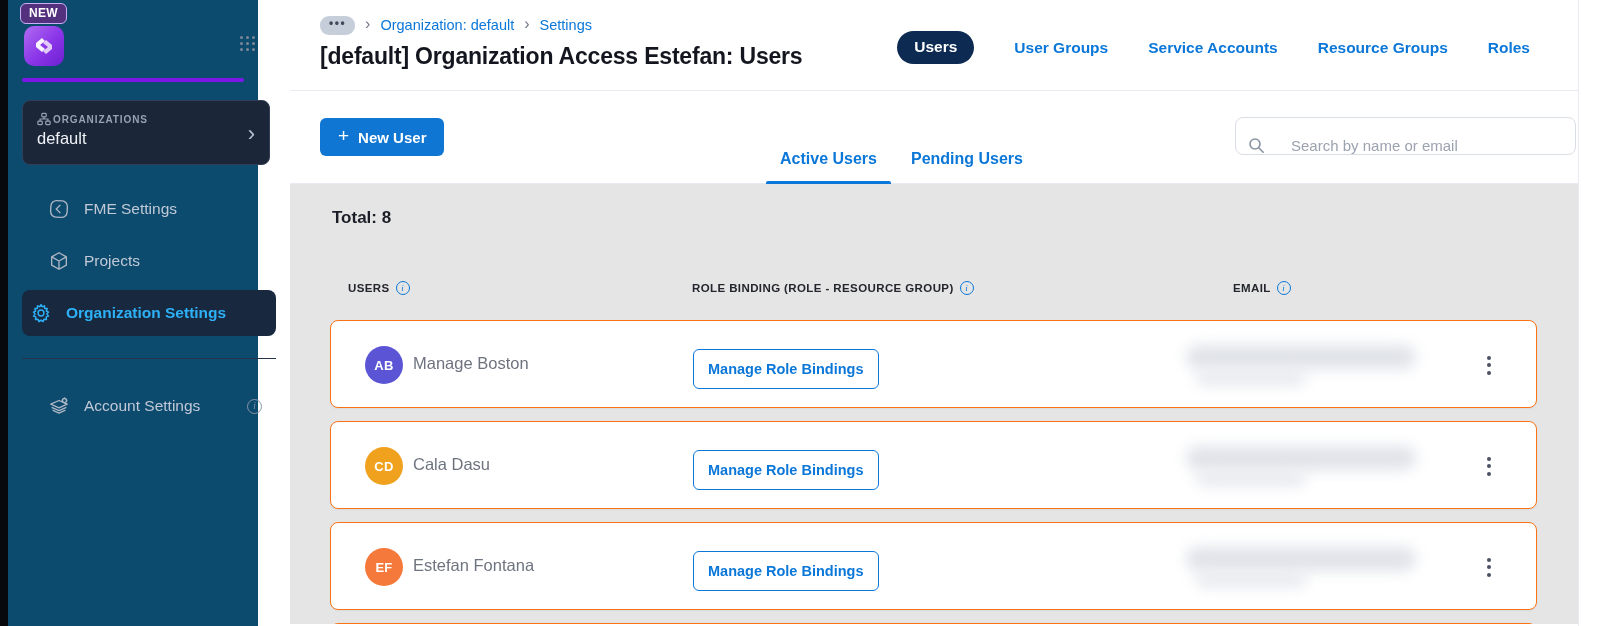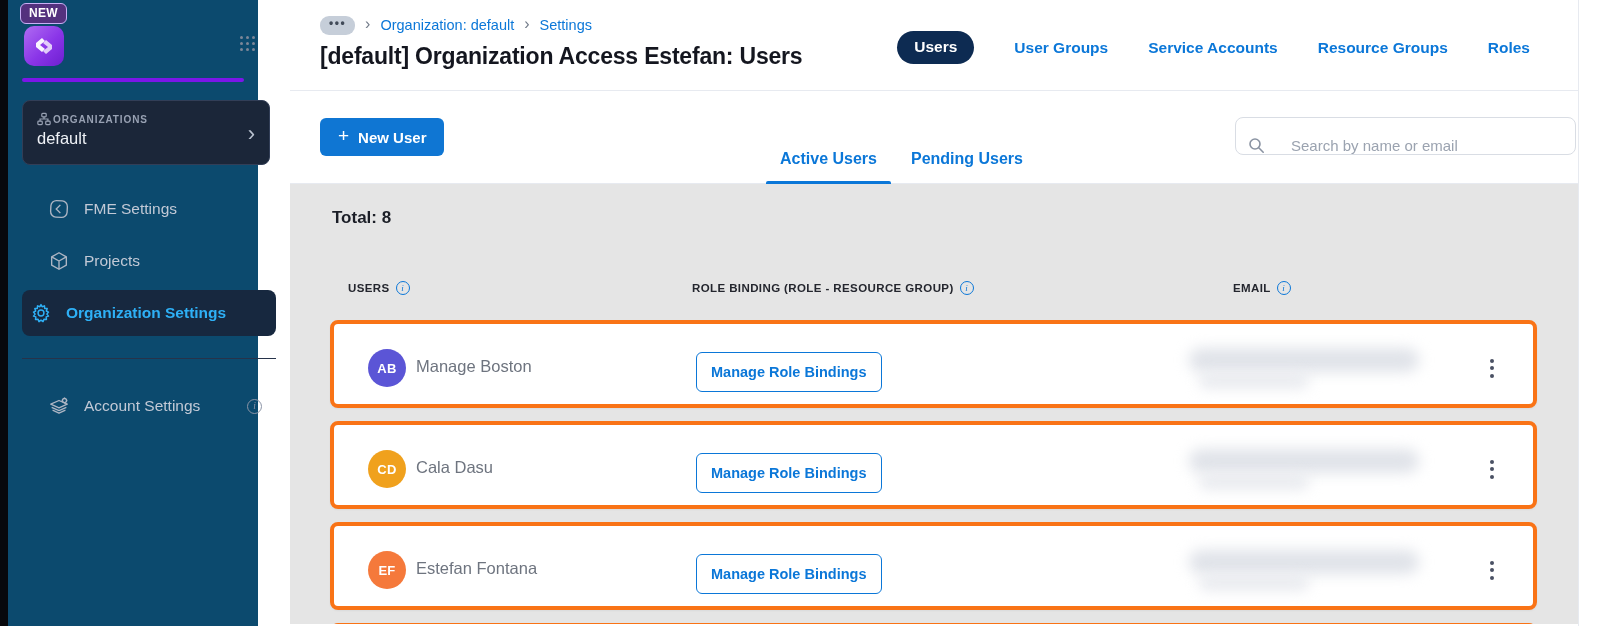--- a/index.html
+++ b/index.html
@@ -78,21 +78,21 @@
     border-radius:8px; display:flex; align-items:center; gap:10px; padding:0 13px; cursor:pointer; }
   .sort-label { font-size:14.5px; font-weight:600; color:#1f242e; flex:1; }
 
   .col-headers { position:absolute; top:97px; left:40px; right:41px; height:16px; }
   .col { position:absolute; display:flex; align-items:center; gap:6px; font-size:11.5px; font-weight:700; color:#24262e; letter-spacing:.4px; }
   .col.users { left:18px; } .col.role { left:362px; } .col.email { left:873px;margin-left:30px; }
   .info-i { width:14px; height:14px; border:1.2px solid #0b77d8; border-radius:50%; color:#0b77d8; font-size:9px; font-style:italic;
     font-family:"Liberation Serif",serif; display:flex; align-items:center; justify-content:center; font-weight:400; cursor:pointer; }
 
   .rows { position:absolute; top:136px; left:40px; width:1207px; }
-  .user-card { position:relative; height:88px; background:#fff; border:4px solid #f97316; border-radius:8px; margin-bottom:13px;
+  .user-card { position:relative; height:88px; background:#fff; border:1px solid #f97316; border-radius:8px; margin-bottom:13px;
     box-shadow:0 1px 2px rgba(20,30,60,.05); }
   .avatar { position:absolute; left:34px; top:25px; width:38px; height:38px; border-radius:50%; color:#fff; font-size:13px;
     font-weight:700; display:flex; align-items:center; justify-content:center; letter-spacing:.3px; }
   .user-name { position:absolute; left:82px; top:33px; font-size:16.5px; color:#6e747f; }
   .manage-btn { position:absolute; left:362px; top:28px; height:40px; background:#fff; border:1px solid #0b77d8; color:#0b77d8;
     border-radius:6px; font-size:14.5px; font-weight:600; padding:0 14px; cursor:pointer; font-family:inherit; }
   .email-blur { position:absolute; left:845px; top:20px; width:250px; height:48px; }
   .email-blur .b1 { position:absolute; left:10px; top:4px; width:230px; height:24px; background:#e0e3e9; border-radius:12px; filter:blur(7px); }
   .email-blur .b2 { position:absolute; left:20px; top:30px; width:110px; height:14px; background:#e6e8ed; border-radius:7px; filter:blur(7px); }
   .kebab { position:absolute; left:1142px; top:24px; width:32px; height:40px; display:flex; flex-direction:column;

